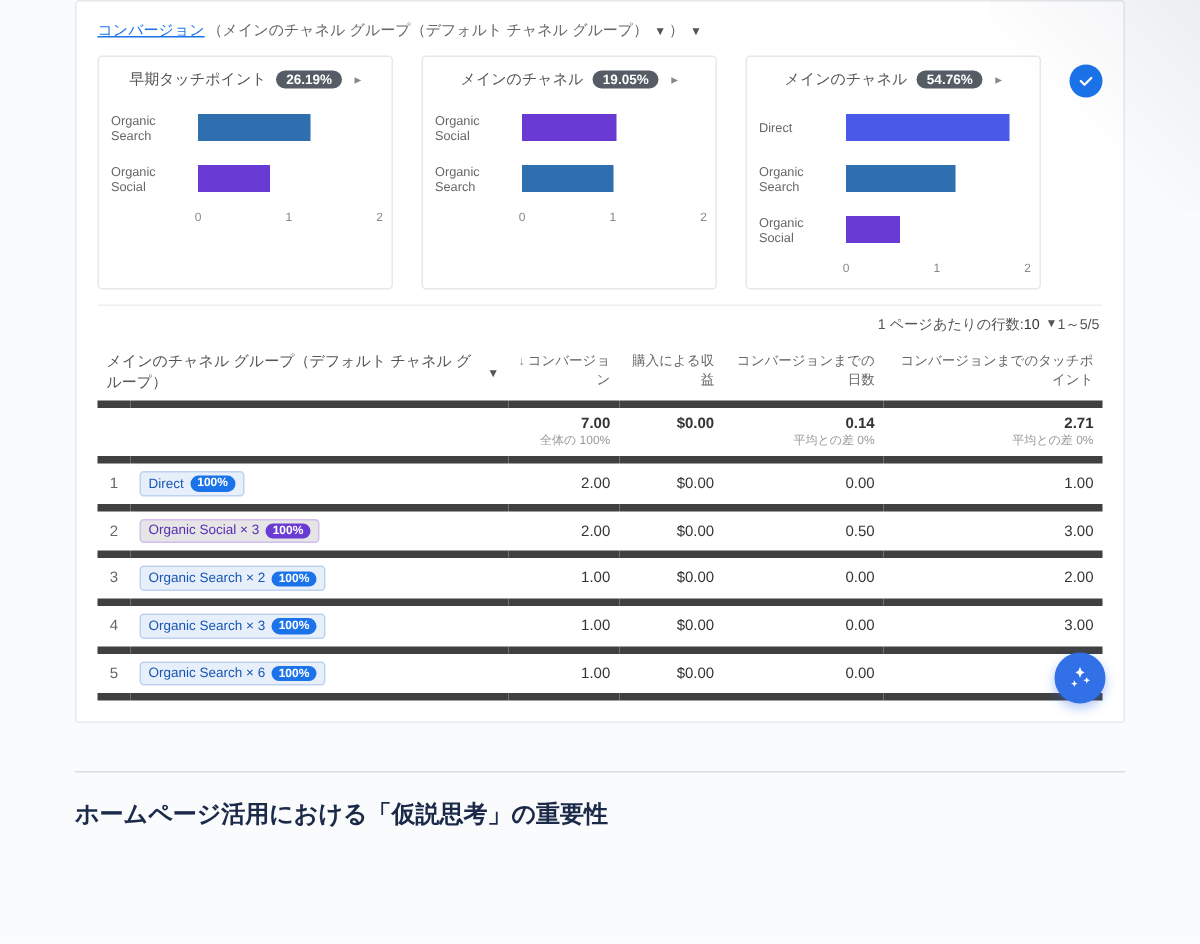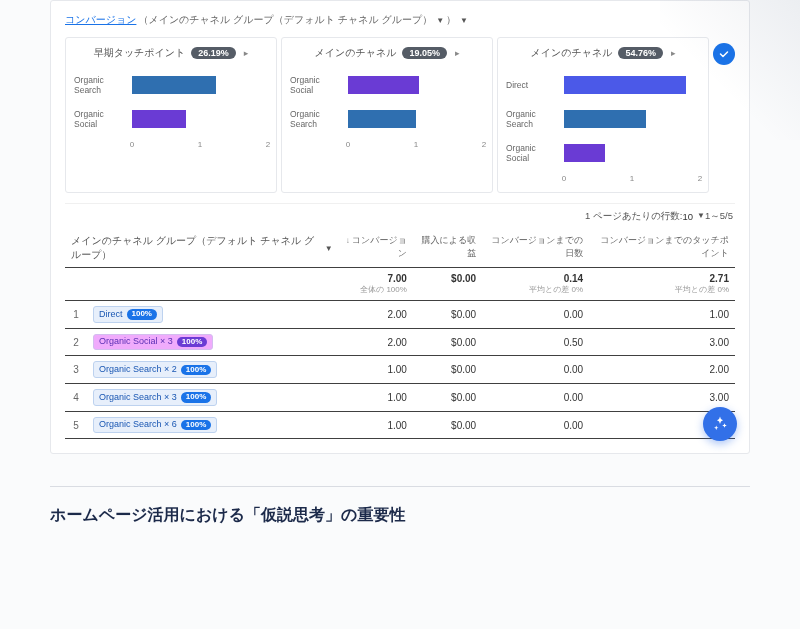--- a/index.html
+++ b/index.html
@@ -2,49 +2,49 @@
 <html><head>
 <meta charset="utf-8">
 <style>
   * { box-sizing: border-box; margin: 0; padding: 0; }
   body { font-family: -apple-system, "Hiragino Sans", "Helvetica Neue", Arial, sans-serif; background: #fafbfc; color: #333; width: 800px; }
   .outer { padding: 0 50px 40px 50px; }
   .card { background: #fff; border: 1px solid #e6e8ec; border-radius: 3px; padding: 12px 14px 14px 14px; position: relative; }
   .breadcrumb { font-size: 10px; color: #666; margin-bottom: 10px; display: flex; flex-wrap: wrap; align-items: center; gap: 2px; }
   .breadcrumb .link { color: #1a73e8; text-decoration: underline; cursor: pointer; }
   .caret { font-size: 8px; margin-left: 2px; color: #555; }
-  .panels { display: flex; gap: 4px; margin-bottom: 10px; }
+  .panels { display: flex; gap: 19px; margin-bottom: 10px; }
   .panel { flex: 1 1 0; border: 1px solid #e6e8ec; border-radius: 3px; padding: 8px 8px 4px 8px; display: flex; flex-direction: column; }
   .panel-head { display: flex; align-items: center; gap: 6px; font-size: 10px; color: #555; justify-content: center; margin-bottom: 8px; }
   .pill-dark { background: #555c66; color: #fff; border-radius: 8px; padding: 1px 7px; font-size: 9px; font-weight: 600; }
   .head-caret { font-size: 9px; color: #888; margin-left: 2px; }
   .check-badge { width: 22px; height: 22px; border-radius: 50%; background: #1a73e8; display: flex; align-items: center; justify-content: center; margin-top: 6px; }
   .check-badge svg { stroke: #fff; }
   .chart { flex: 1; display: flex; flex-direction: column; }
   .row { display: flex; align-items: center; height: 34px; }
   .ylabel { width: 58px; font-size: 8.5px; color: #666; text-align: left; padding-right: 17px; }
   .track { flex: 1; height: 24px; position: relative; }
   .bar { position: absolute; left: 0; top: 3px; bottom: 3px; }
   .bar.c0 { background: #2f6fb0; }
   .bar.c1 { background: #6a3bd4; }
   .bar.c2 { background: #4b59e8; }
   .axis { display: flex; margin-top: 4px; margin-left: 58px; font-size: 8px; color: #888; position: relative; height: 14px; }
   .pager { display: flex; justify-content: flex-end; align-items: center; font-size: 9.5px; color: #555; padding: 6px 2px; border-top: 1px solid #f0f0f0; }
   .sel { color: #333; display: inline-flex; align-items: flex-start; gap: 2px; cursor: pointer; }
   table { width: 100%; border-collapse: collapse; font-size: 10px; }
-  th, td { padding: 5px 6px; border-bottom: 1px solid #404040; }
+  th, td { padding: 5px 6px; border-bottom: 5px solid #404040; }
   th { color: #666; font-weight: 400; text-align: right; vertical-align: top; font-size: 9px; }
   th.l { text-align: left; }
   td { text-align: right; color: #333; }
   td.idx { text-align: center; color: #666; width: 22px; }
   td.l { text-align: left; }
   .dim { font-size: 8px; color: #999; }
   .chip { display: inline-flex; align-items: center; gap: 4px; border-radius: 3px; padding: 1.5px 5px; font-size: 9px; line-height: 1.3; }
   .chip.blue { background: #e7effb; border: 1px solid #bdd2ef; color: #1a57b3; }
-  .chip.purple { background: #f0abfc; border: 1px solid #d3bdef; color: #5a2fb3; }
+  .chip.purple { background: #e5e5e5; border: 1px solid #d3bdef; color: #5a2fb3; }
   .chip .pct { background: #1a73e8; color: #fff; border-radius: 8px; padding: 0 5px; font-size: 8px; font-weight: 600; }
   .chip.purple .pct { background: #6a3bd4; }
   .sort { font-size: 8px; color: #888; margin-right: 2px; }
   .fab { position: absolute; right: 12px; bottom: 12px; width: 34px; height: 34px; border-radius: 50%; background: #3270e8; display: flex; align-items: center; justify-content: center; box-shadow: 0 3px 8px rgba(50,112,232,0.4); cursor: pointer; }
   .fab svg { fill: #fff; }
   .hr { border: none; border-top: 1px solid #d9dce2; margin: 32px 0 18px 0; }
   .heading { font-size: 16px; font-weight: 700; color: #1c2a4a; }
   .dropdown-wrap { display: inline-flex; align-items: center; font-size: 10px; color: #555; cursor: pointer; }
   .corner { position: absolute; right: 0; top: 0; width: 140px; height: 140px; background: linear-gradient(225deg, rgba(10,30,70,0.06), rgba(10,30,70,0) 60%); pointer-events:none; }
 </style>

